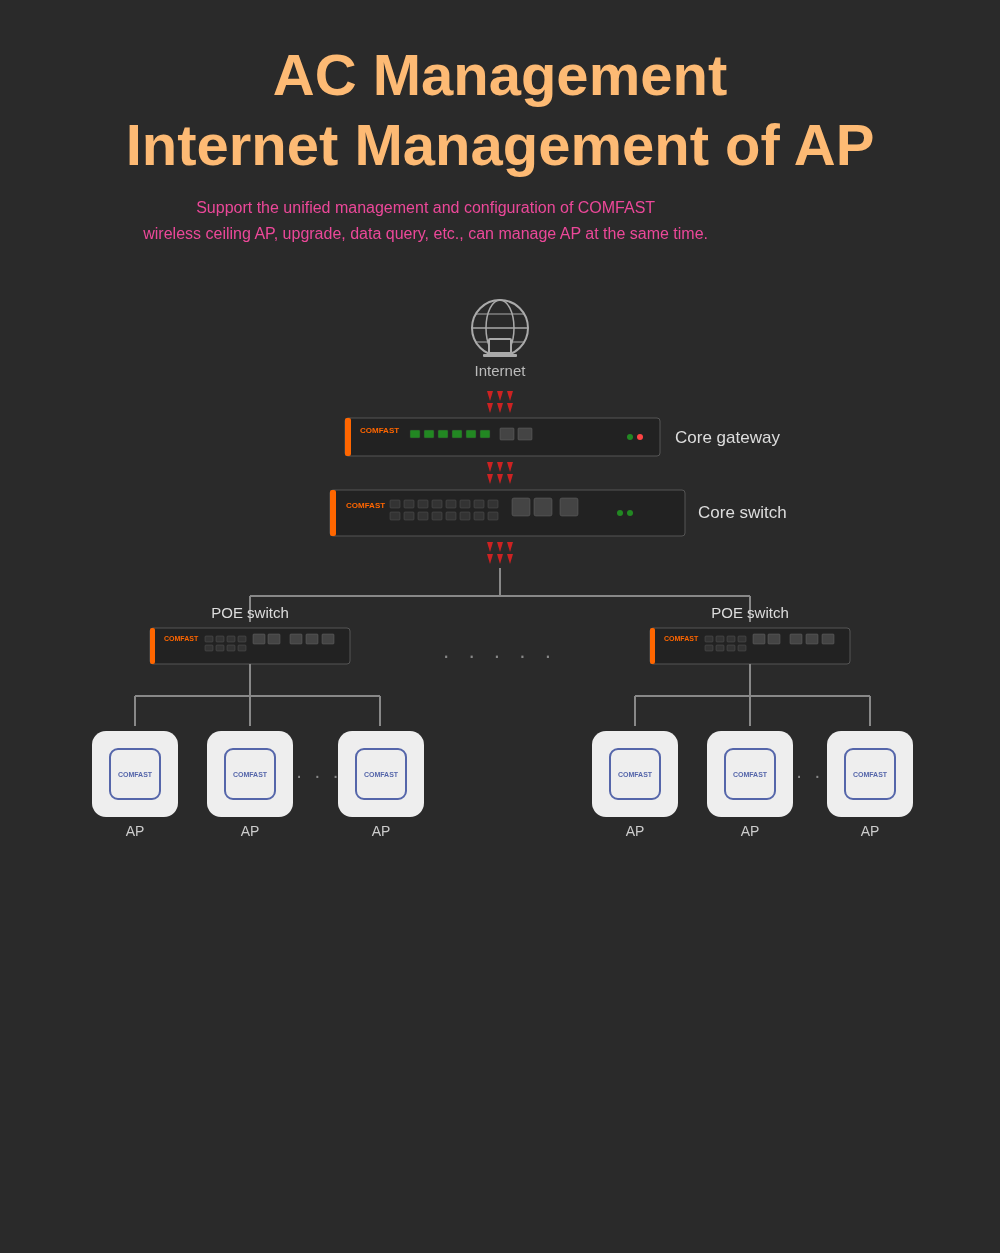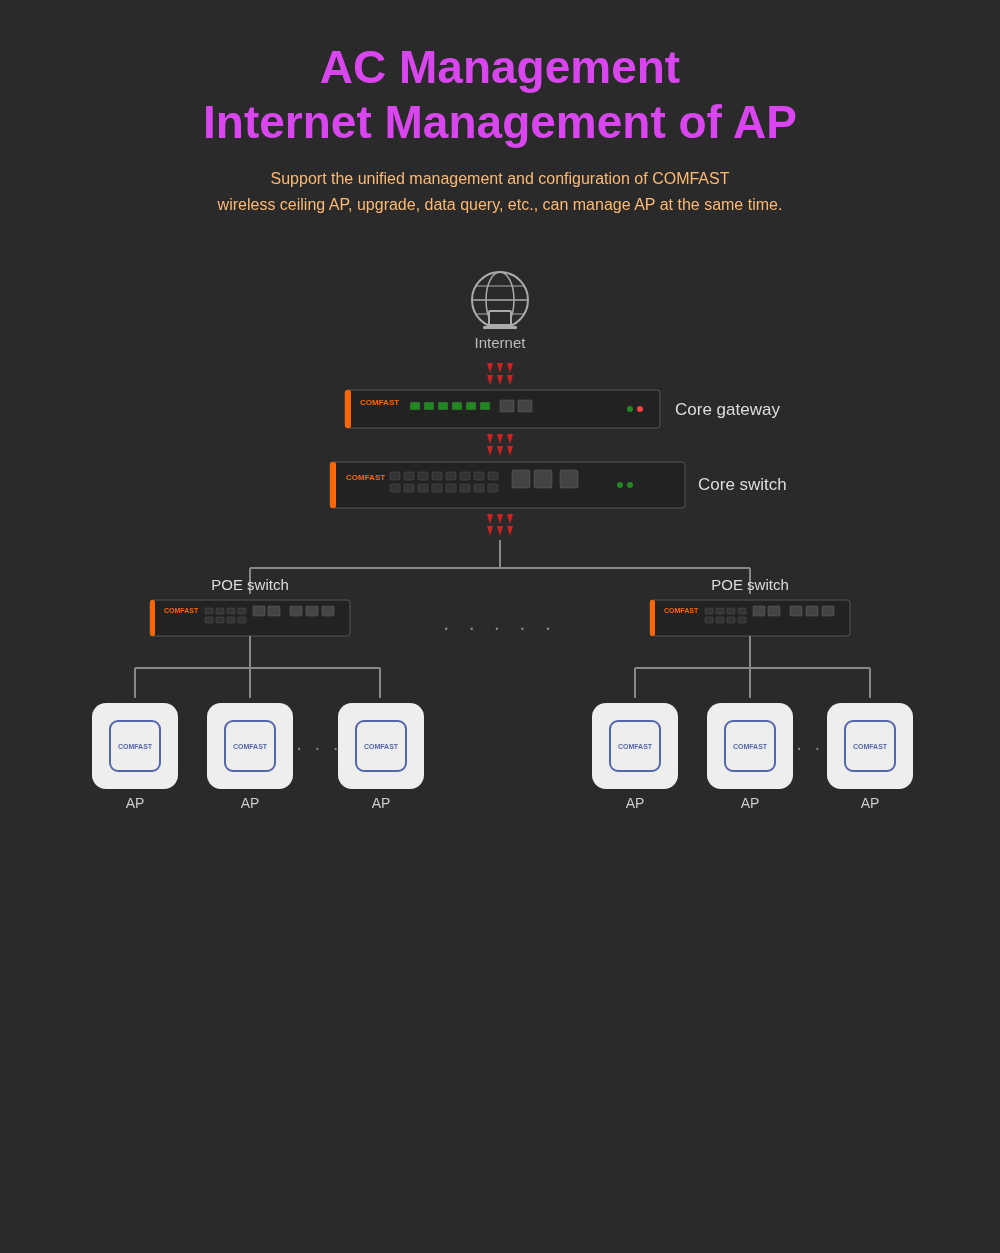--- a/index.html
+++ b/index.html
@@ -21,29 +21,29 @@
       align-items: center;
       padding: 40px 20px 40px;
     }
 
     .title-section {
       text-align: center;
       margin-bottom: 20px;
     }
 
     .main-title {
-      font-size: 46px;
+      font-size: 58px;
       font-weight: 900;
-      color: #d946ef;
+      color: #fdba74;
       line-height: 1.2;
     }
 
     .subtitle-text {
       font-size: 16px;
-      color: #fdba74;
+      color: #ec4899;
       margin-top: 16px;
       line-height: 1.6;
       max-width: 600px;
       text-align: center;
     }
 
     
     .full-diagram {
       position: relative;
       width: 900px;

